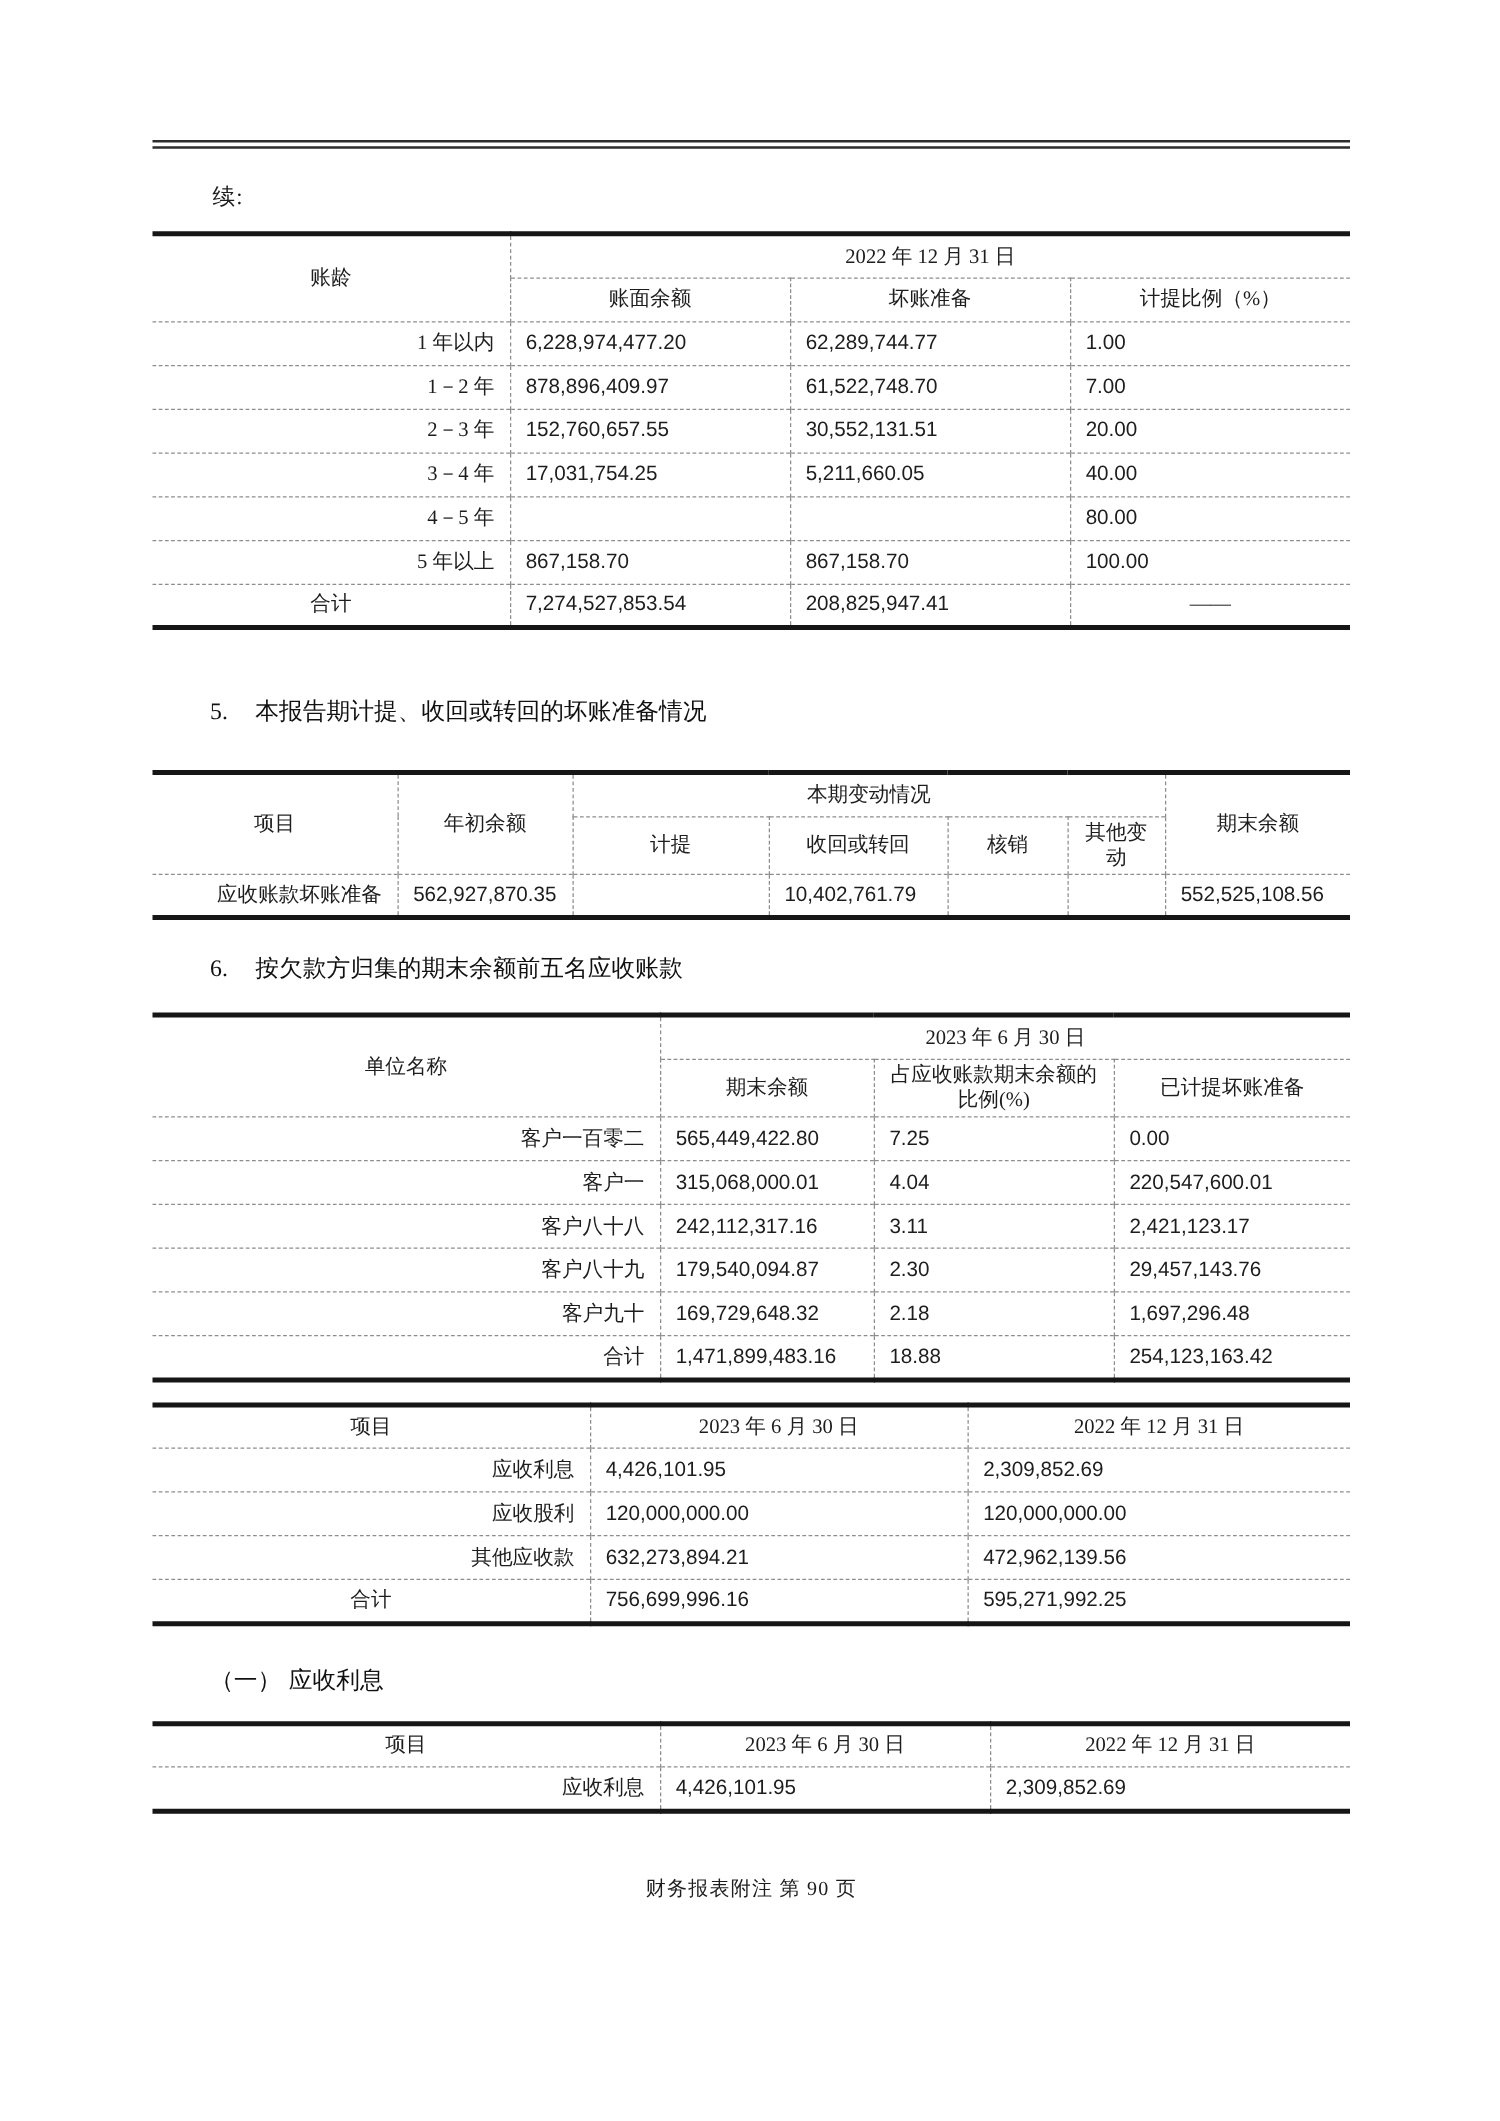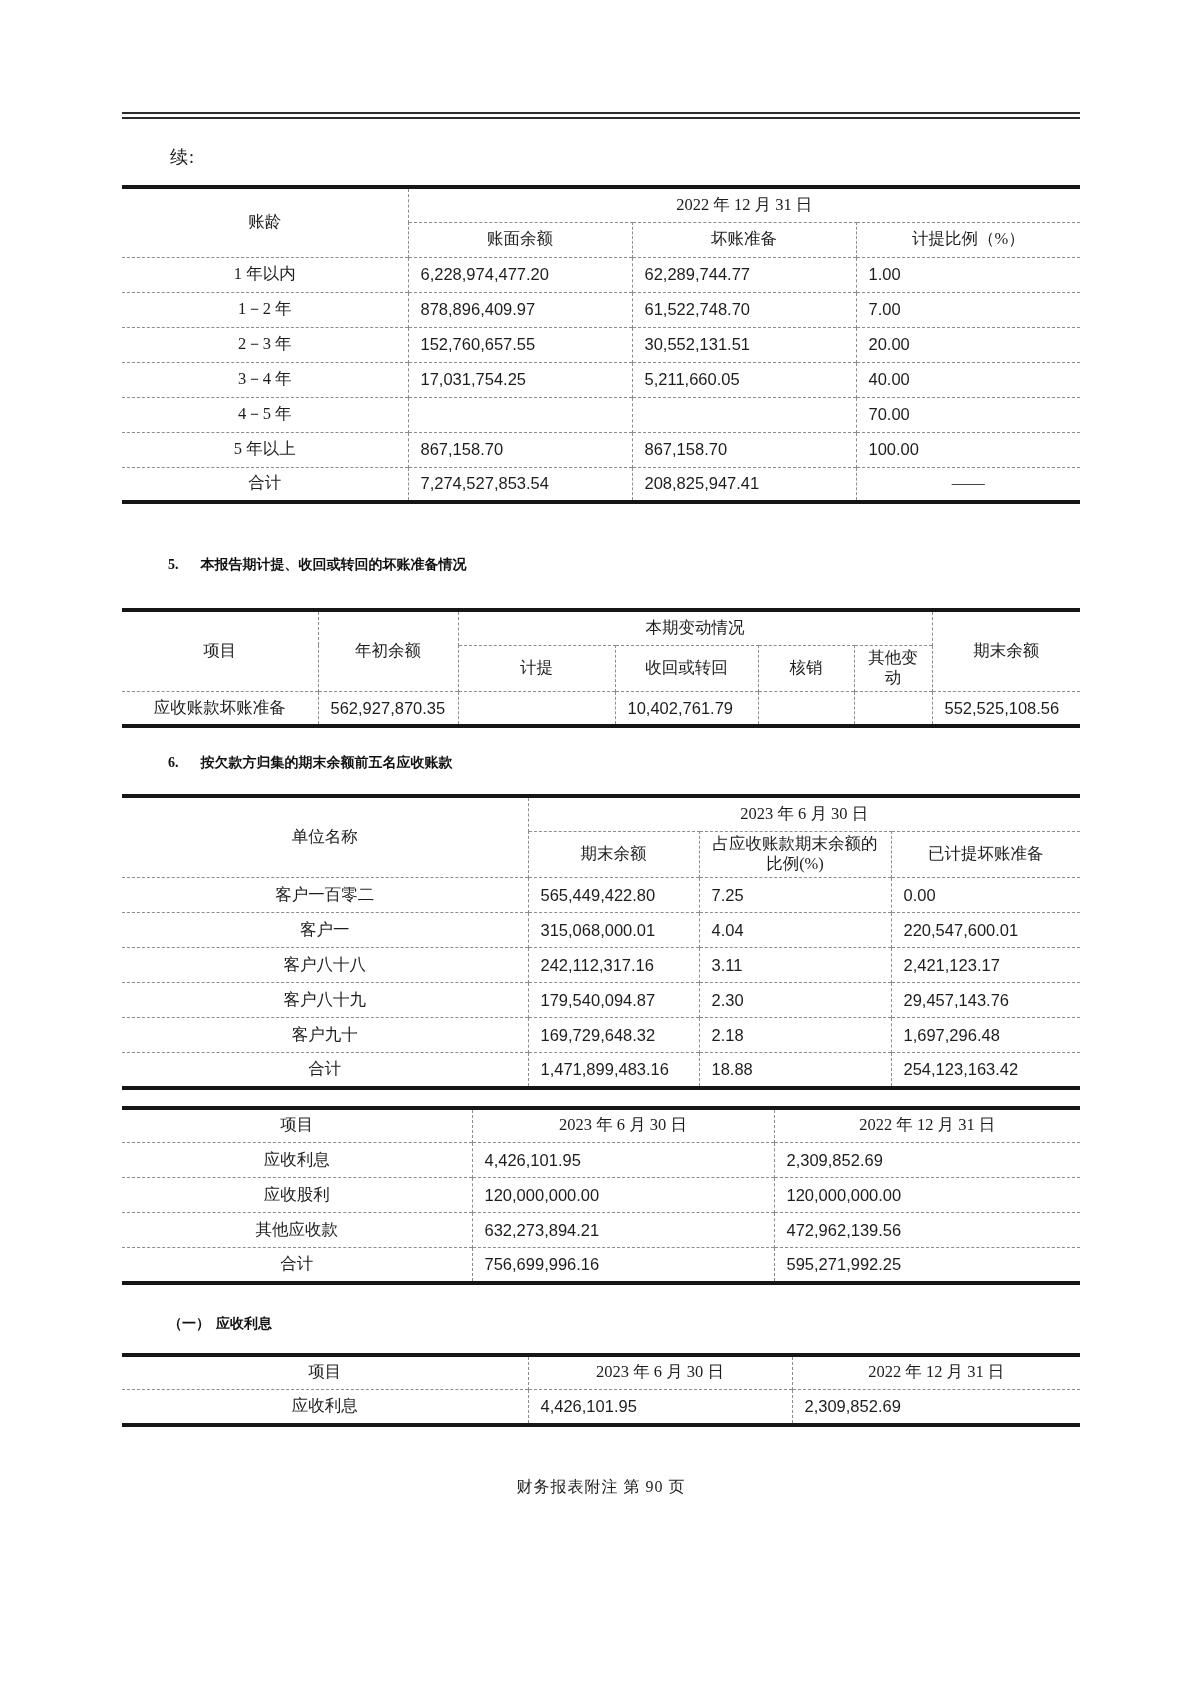--- a/index.html
+++ b/index.html
@@ -34,32 +34,32 @@
     border-right: 1px dashed #8d8d8d;
     border-top: 1px dashed #8d8d8d;
     overflow: hidden;
     vertical-align: middle;
   }
   .tbl thead tr:first-child > th { border-top: none; }
   .tbl tr > *:first-child { border-left: none; }
   .tbl tr > *:last-child { border-right: none; }
 
   .c { text-align: center; }
-  .l { text-align: center; }
+  .l { text-align: right; }
   .num {
     text-align: left;
     font-family: "Liberation Sans", "DejaVu Sans", sans-serif;
     font-size: 15.5px;
   }
   .pct-pad { padding-right: 22px; }
   .wrap2 { padding: 4px 18px; line-height: 1.4; }
 
   .sec-heading {
-    font-weight: bold;
-    font-size: 14px;
+    font-weight: normal;
+    font-size: 19px;
     padding-left: 46px;
     color: #111;
   }
   .sec-heading .no { display: inline-block; margin-right: 22px; }
   .sec-heading .no-tight { display: inline-block; margin-right: 15px; }
   .sec-heading .no-paren { display: inline-block; margin-right: 6px; }
 
   .mt-t1 { margin-top: 16px; }
   .mt-h5 { margin-top: 52px; }
   .mt-t2 { margin-top: 34px; }
@@ -127,21 +127,21 @@
       <tr>
         <td class="l">3－4 年</td>
         <td class="num">17,031,754.25</td>
         <td class="num">5,211,660.05</td>
         <td class="num pct-pad">40.00</td>
       </tr>
       <tr>
         <td class="l">4－5 年</td>
         <td class="num"></td>
         <td class="num"></td>
-        <td class="num pct-pad">70.00</td>
+        <td class="num pct-pad">80.00</td>
       </tr>
       <tr>
         <td class="l">5 年以上</td>
         <td class="num">867,158.70</td>
         <td class="num">867,158.70</td>
         <td class="num pct-pad">100.00</td>
       </tr>
       <tr>
         <td class="c">合计</td>
         <td class="num">7,274,527,853.54</td>

